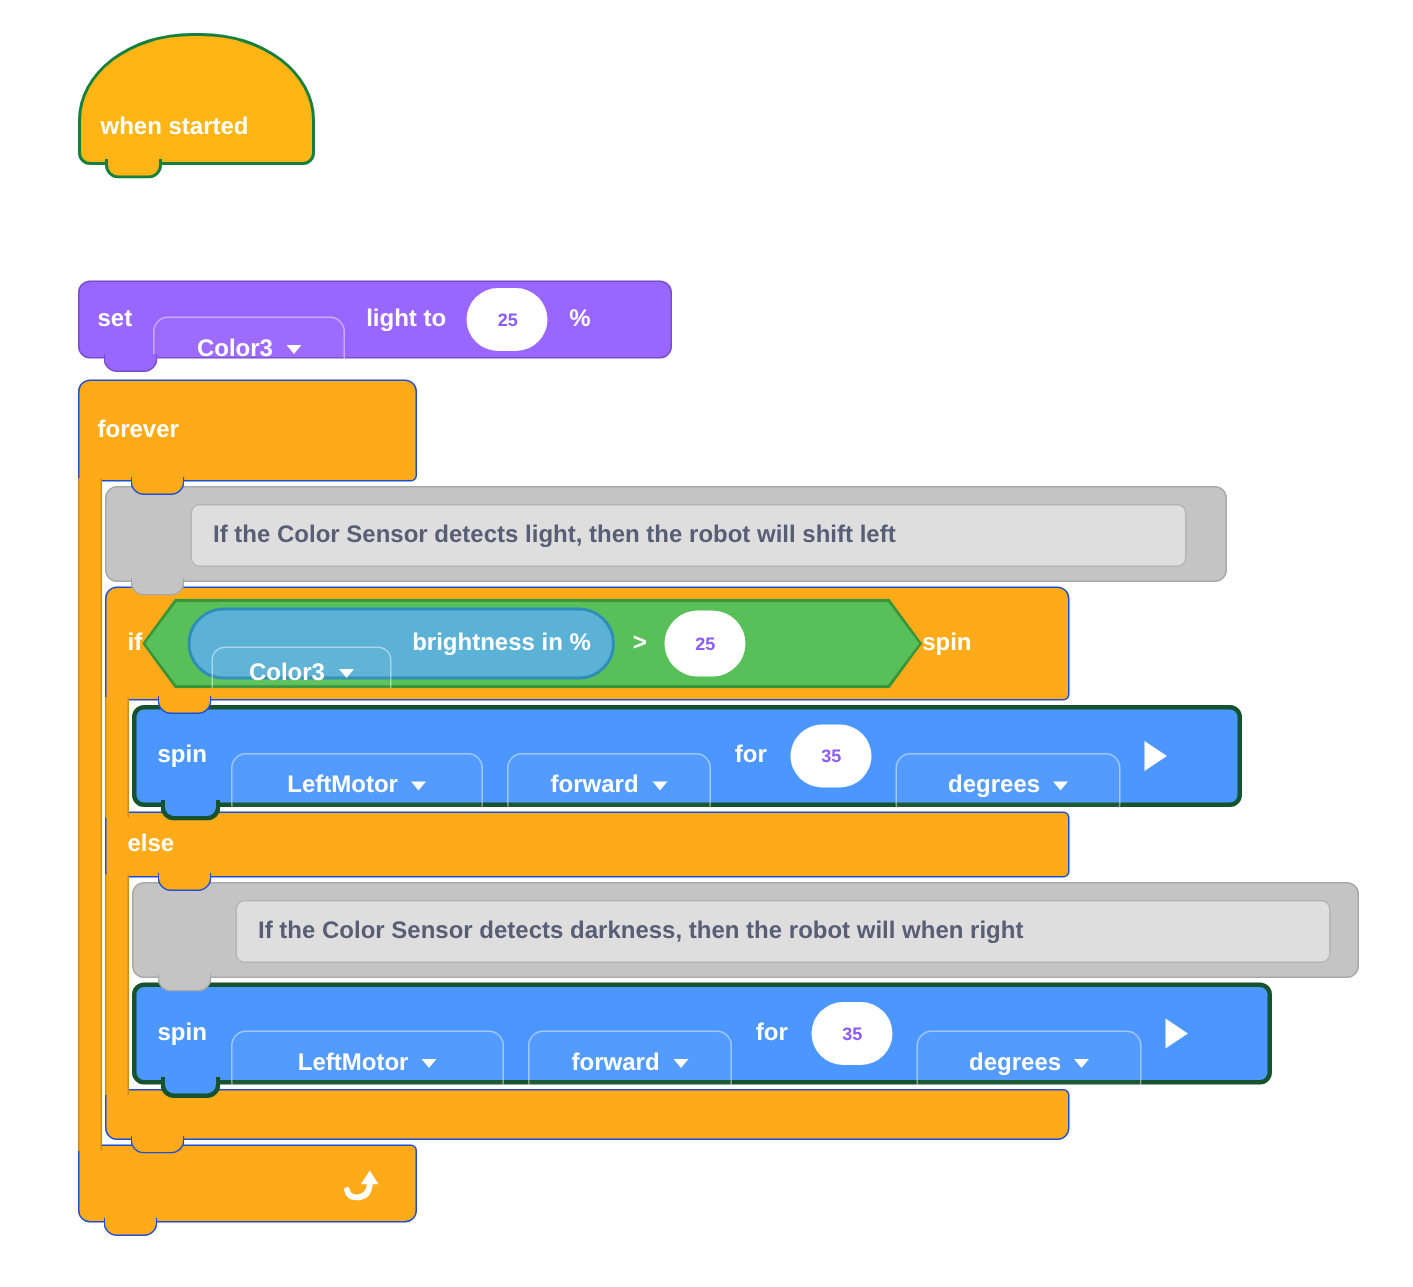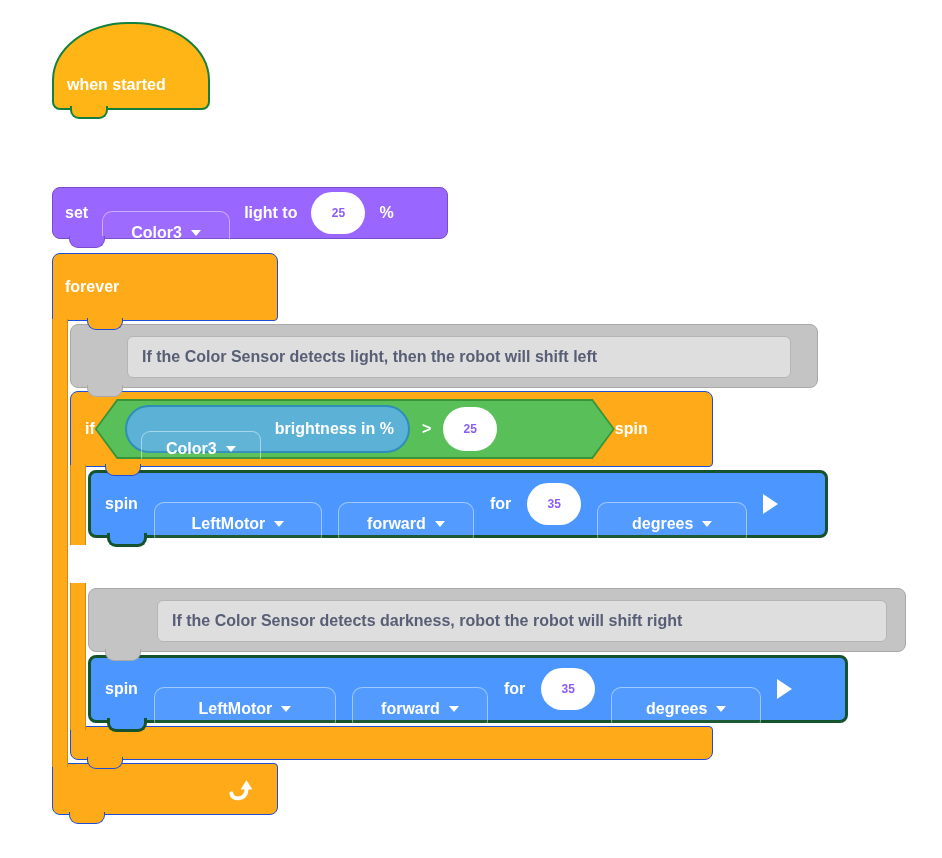--- a/index.html
+++ b/index.html
@@ -132,24 +132,28 @@
     <span class="lbl">for</span>
     <span class="oval">35</span>
     <div class="dd" style="width:150px;">
       <span class="lbl">degrees</span>
       <span class="caret"></span>
     </div>
     <span class="play"></span>
     <span class="tab c-motion" style="left:16px;"></span>
   </div>
 
+  <div class="blk c-control" style="left:70px;top:541px;width:643px;height:44px;border-radius:0 4px 4px 0;padding:0 14px;">
+    <span class="lbl">else</span>
+    <span class="tab c-control" style="left:34px;"></span>
+  </div>
   <div class="arm" style="left:70px;top:583px;width:16px;height:147px;"></div>
 
   <div class="blk c-gray" style="left:88px;top:588px;width:818px;height:64px;border-radius:8px;">
-    <div class="comment-inner" style="left:68px;top:11px;width:730px;height:42px;">If the Color Sensor detects darkness, robot the robot will shift right</div>
+    <div class="comment-inner" style="left:68px;top:11px;width:730px;height:42px;">If the Color Sensor detects darkness, then the robot will when right</div>
     <span class="tab c-gray" style="left:16px;"></span>
   </div>
 
   <div class="blk c-motion" style="left:88px;top:655px;width:760px;height:68px;border-radius:8px;padding:0 14px;gap:16px;">
     <span class="lbl">spin</span>
     <div class="dd" style="width:182px;">
       <span class="lbl">LeftMotor</span>
       <span class="caret"></span>
     </div>
     <div class="dd" style="width:136px;">

